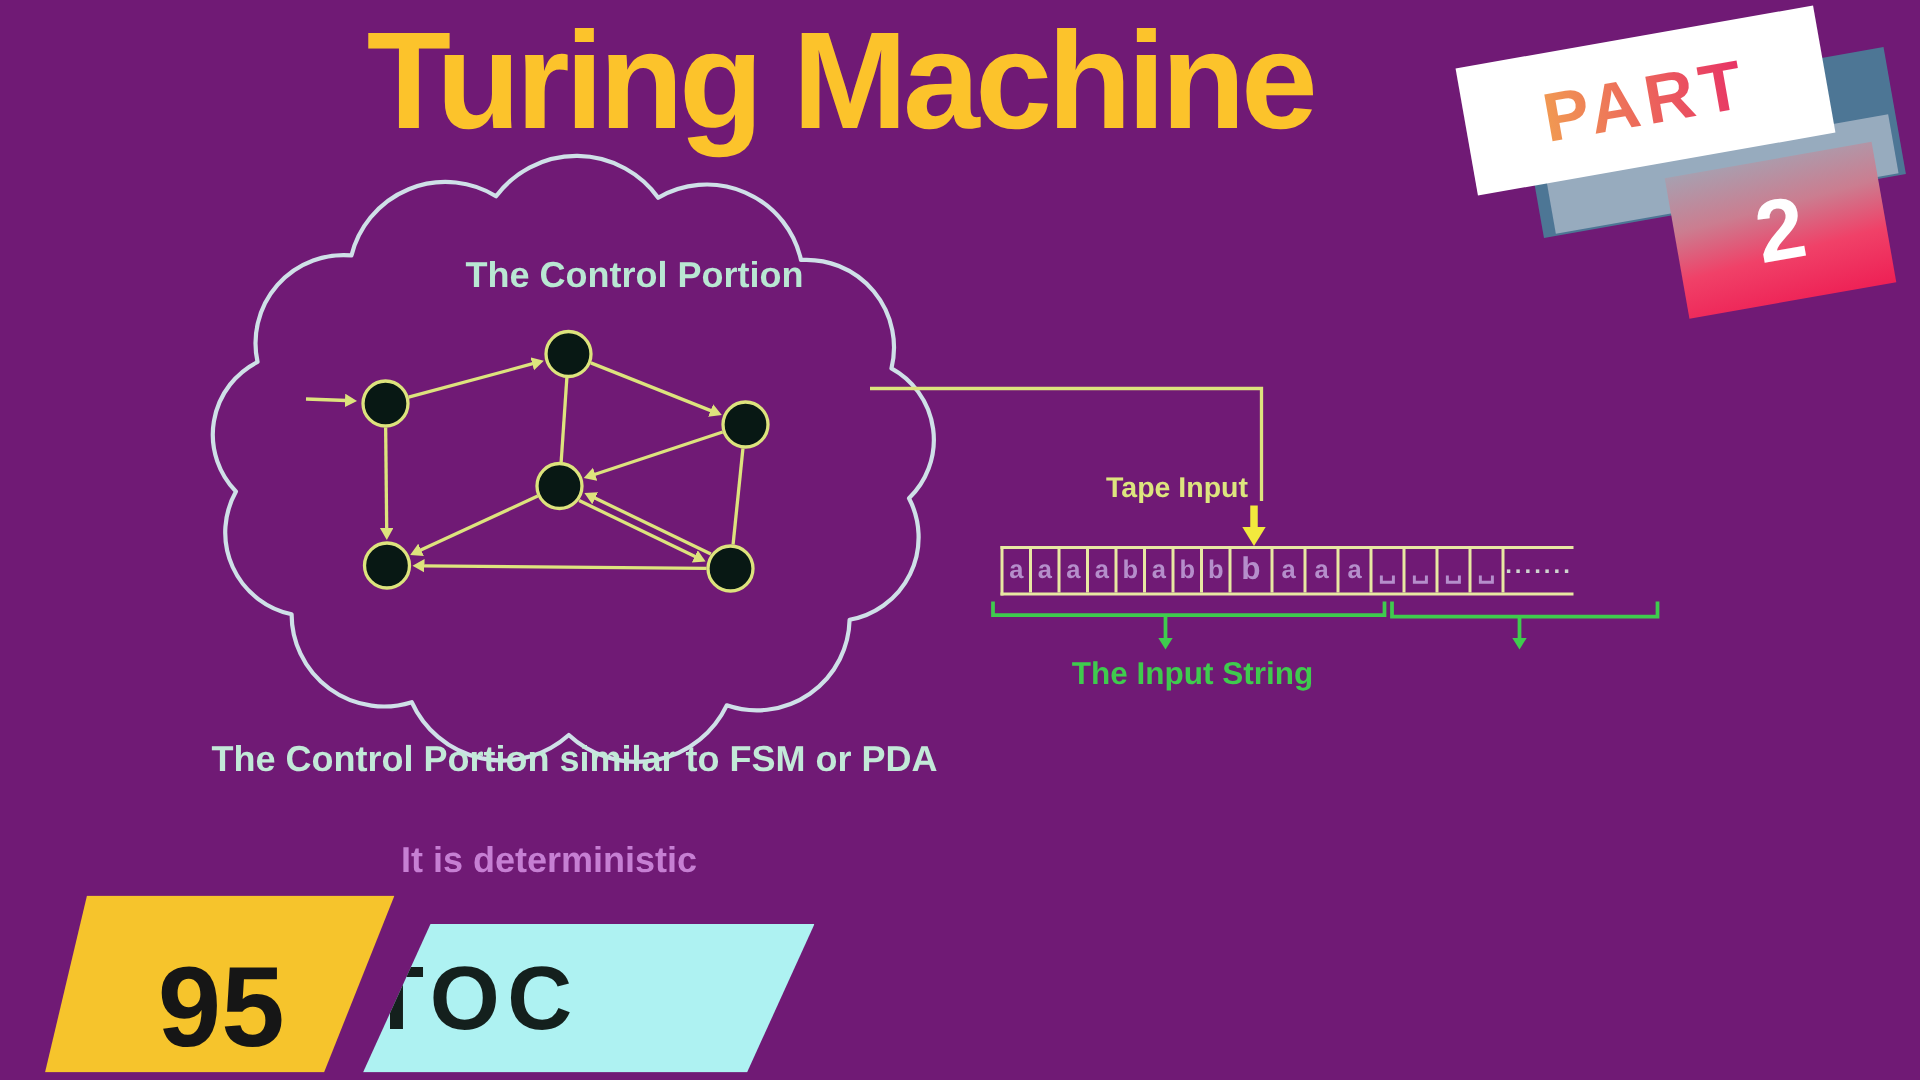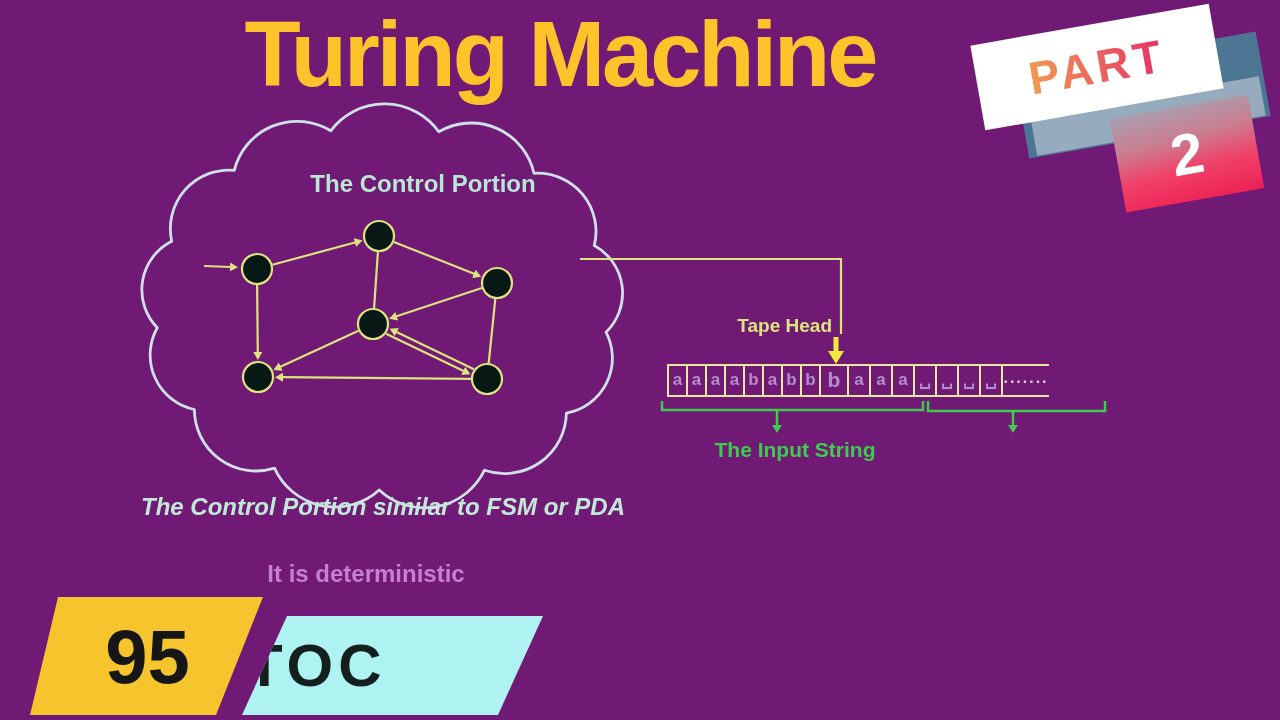--- a/index.html
+++ b/index.html
@@ -41,28 +41,28 @@
   .cell.head{width:26px;font-size:21px;}
   .tape-ext{width:46px;border-right:none;text-align:center;line-height:24px;
             font-size:16px;font-weight:bold;letter-spacing:2px;color:#cfd6cf;}
   .lbl-green{position:absolute;font-size:21px;font-weight:bold;color:#3fcb4e;white-space:nowrap;
              transform:translateX(-50%);}
   .lbl-input{left:795px;top:438px;}
   .lbl-blanks{left:1053px;top:436px;}
 
   
   .note{position:absolute;transform:translateX(-50%);white-space:nowrap;font-weight:bold;}
-  .note1{left:383px;top:493px;font-size:24px;color:#c2e9d8;font-style:italic;}
+  .note1{left:383px;top:493px;font-size:24px;color:#c2e9d8;}
   .note2{left:361px;top:527px;font-size:24px;color:#e5ee52;}
   .note3{left:366px;top:560px;font-size:24px;color:#c67fd3;}
 
   
   .badge95{position:absolute;left:30px;top:597px;width:235px;height:118px;background:#f6c42c;
            clip-path:polygon(28px 0,233px 0,186px 118px,0 118px);
-           display:flex;align-items:center;justify-content:center;
+           display:flex;align-items:flex-end;justify-content:center;
            font-size:76px;font-weight:900;color:#161616;}
   .badgeTOC{position:absolute;left:242px;top:616px;width:301px;height:99px;background:#aef2f2;
            clip-path:polygon(45px 0,301px 0,256px 99px,0 99px);
            display:flex;align-items:center;
            font-size:60px;font-weight:900;color:#14201d;letter-spacing:5px;padding-left:4px;box-sizing:border-box;}
 
   .gline{stroke:#dde37d;stroke-width:2.2;}
   .gnode{fill:#081814;stroke:#dde37d;stroke-width:2.2;}
 </style>
 </head>
@@ -124,21 +124,21 @@
     <div class="pb pb-white">
       <span>PART</span>
     </div>
     <div class="pb pb-tile">
       <span>2</span>
     </div>
   </div>
 
   <div class="cloud-label">The Control Portion</div>
 
-  <div class="tape-head-label">Tape Head</div>
+  <div class="tape-head-label">Tape Input</div>
 
   <div class="tape" id="tape">
       <div class="cell">a</div>
       <div class="cell">a</div>
       <div class="cell">a</div>
       <div class="cell">a</div>
       <div class="cell">b</div>
       <div class="cell">a</div>
       <div class="cell">b</div>
       <div class="cell">b</div>

